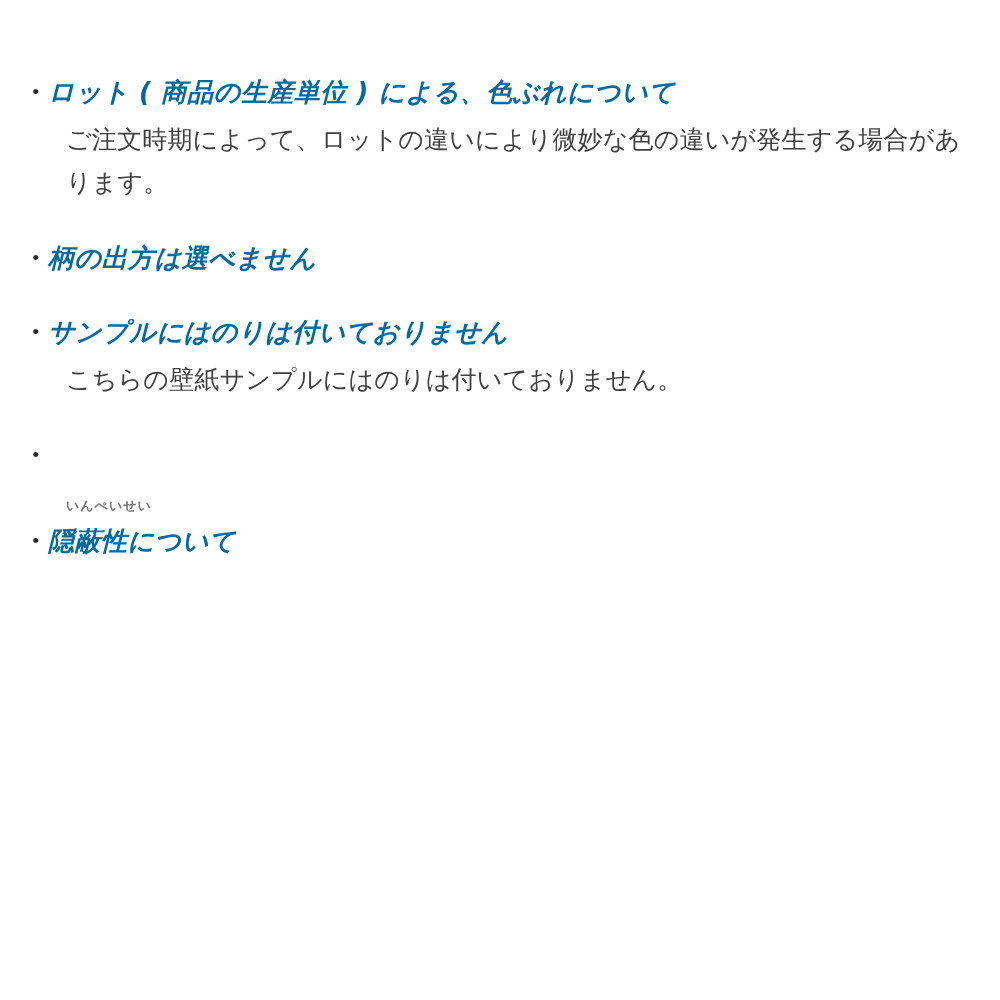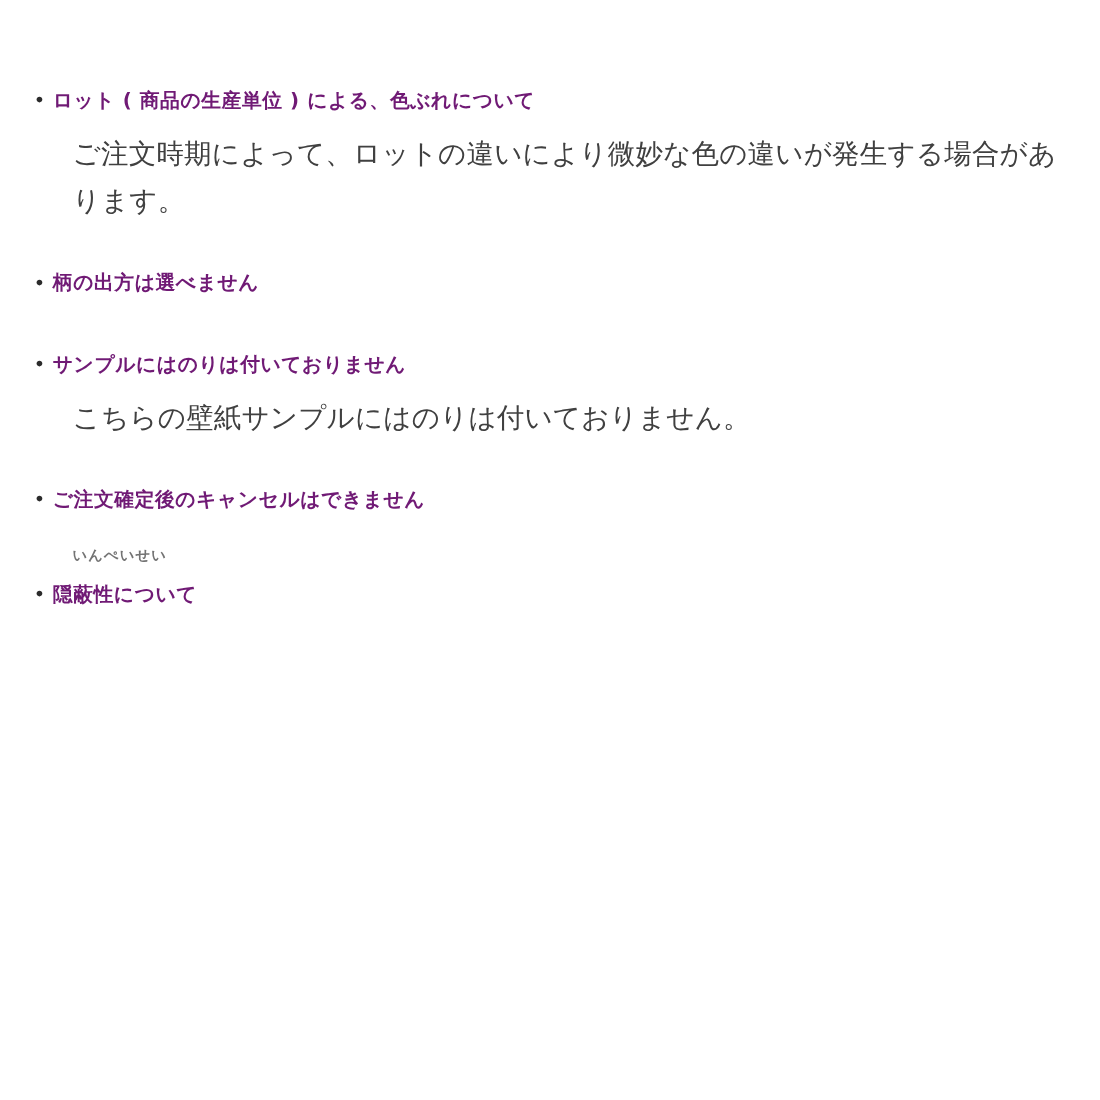--- a/index.html
+++ b/index.html
@@ -35,25 +35,26 @@
   .bullet {
     flex: 0 0 auto;
     width: 26px;
     font-size: 27px;
     line-height: 40px;
     color: #2b2b2b;
     text-align: left;
     font-weight: 700;
   }
   .heading {
-    font-size: 18px;
+    font-size: 26px;
     line-height: 40px;
     font-weight: 700;
     letter-spacing: 0.5px;
-    color: #701a75;
+    color: #0369a1;
+    font-style: italic;
   }
   .ruby {
     position: absolute;
     left: 44px;
     top: -22px;
     font-size: 13px;
     font-weight: 700;
     letter-spacing: 1px;
     line-height: 14px;
     color: #737373;
@@ -94,21 +95,20 @@
     <div class="heading-row">
       <span class="bullet">・</span>
       <span class="heading">サンプルにはのりは付いておりません</span>
     </div>
     <p class="body-text">こちらの壁紙サンプルにはのりは付いておりません。</p>
   </div>
 
   <div class="section">
     <div class="heading-row">
       <span class="bullet">・</span>
-      <span class="heading">ご注文確定後のキャンセルはできません</span>
     </div>
   </div>
 
   <div class="section has-ruby">
     <div class="heading-row">
       <span class="ruby">いんぺいせい</span>
       <span class="bullet">・</span>
       <span class="heading">隠蔽性について</span>
     </div>
   </div>

